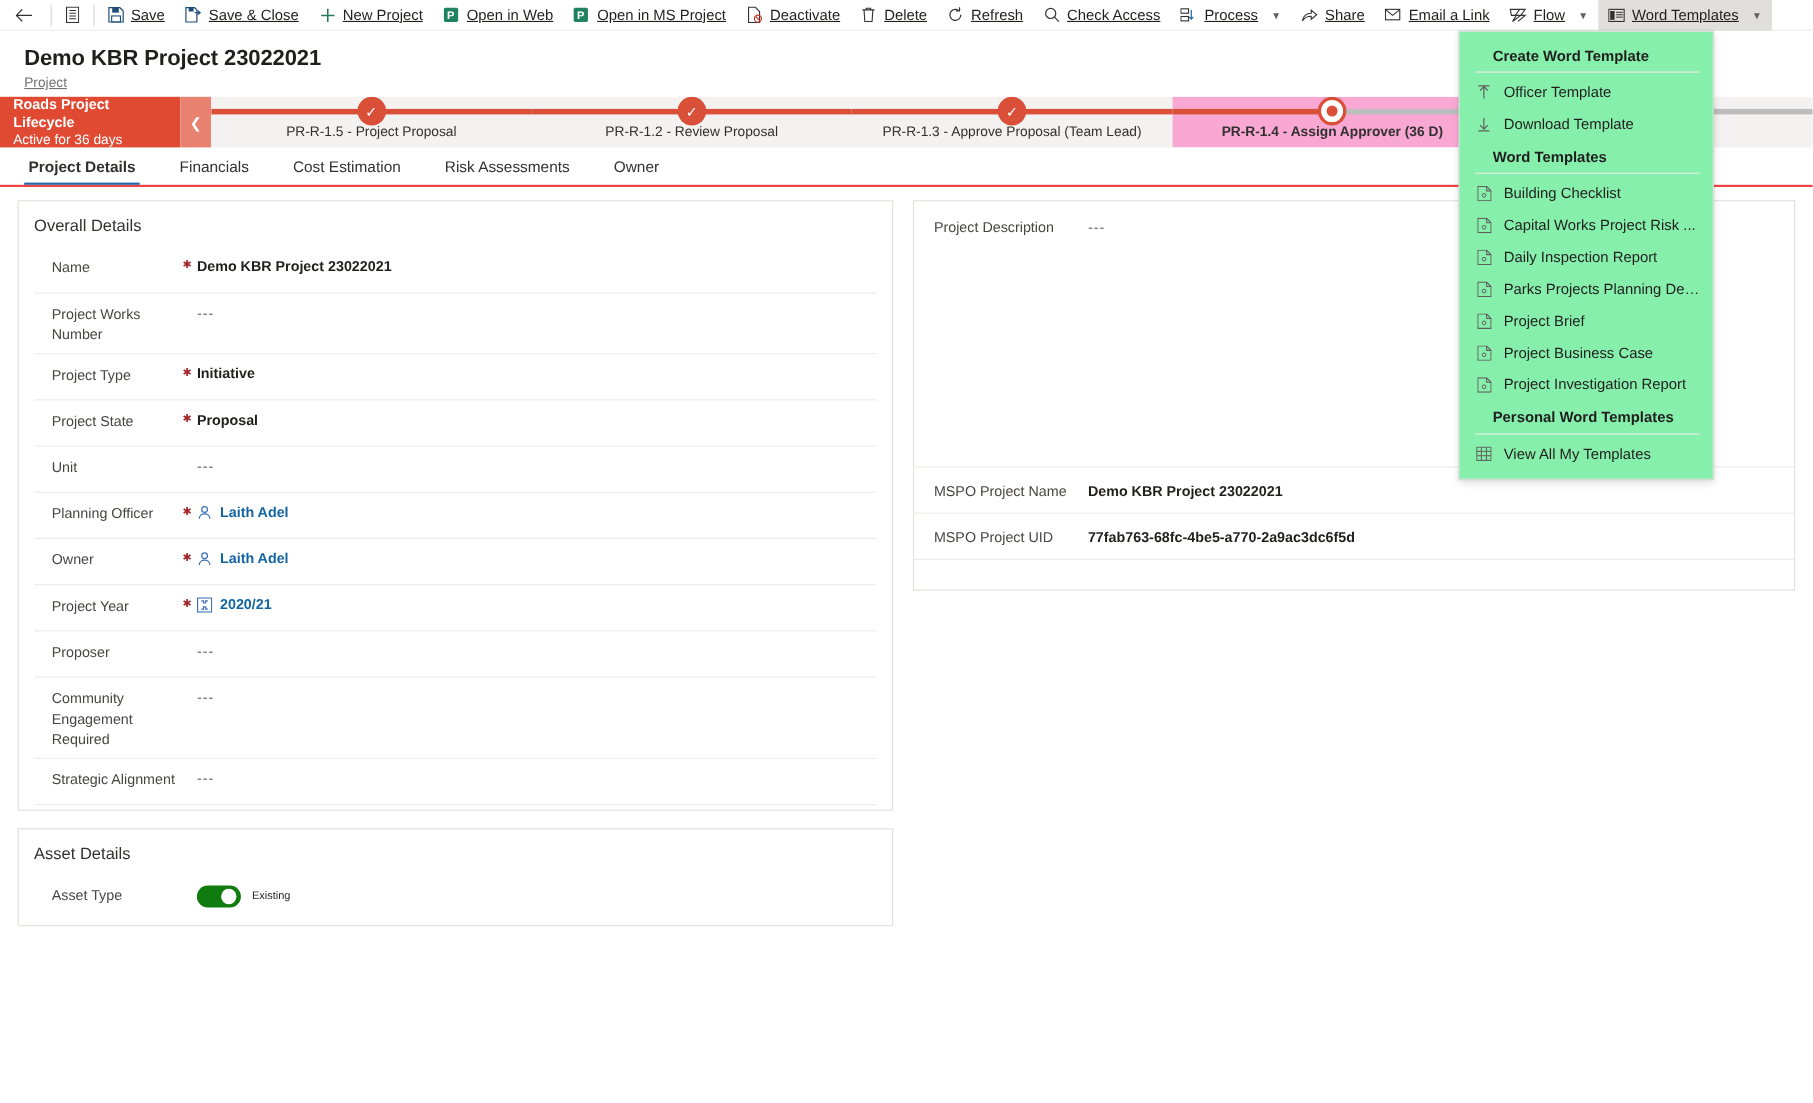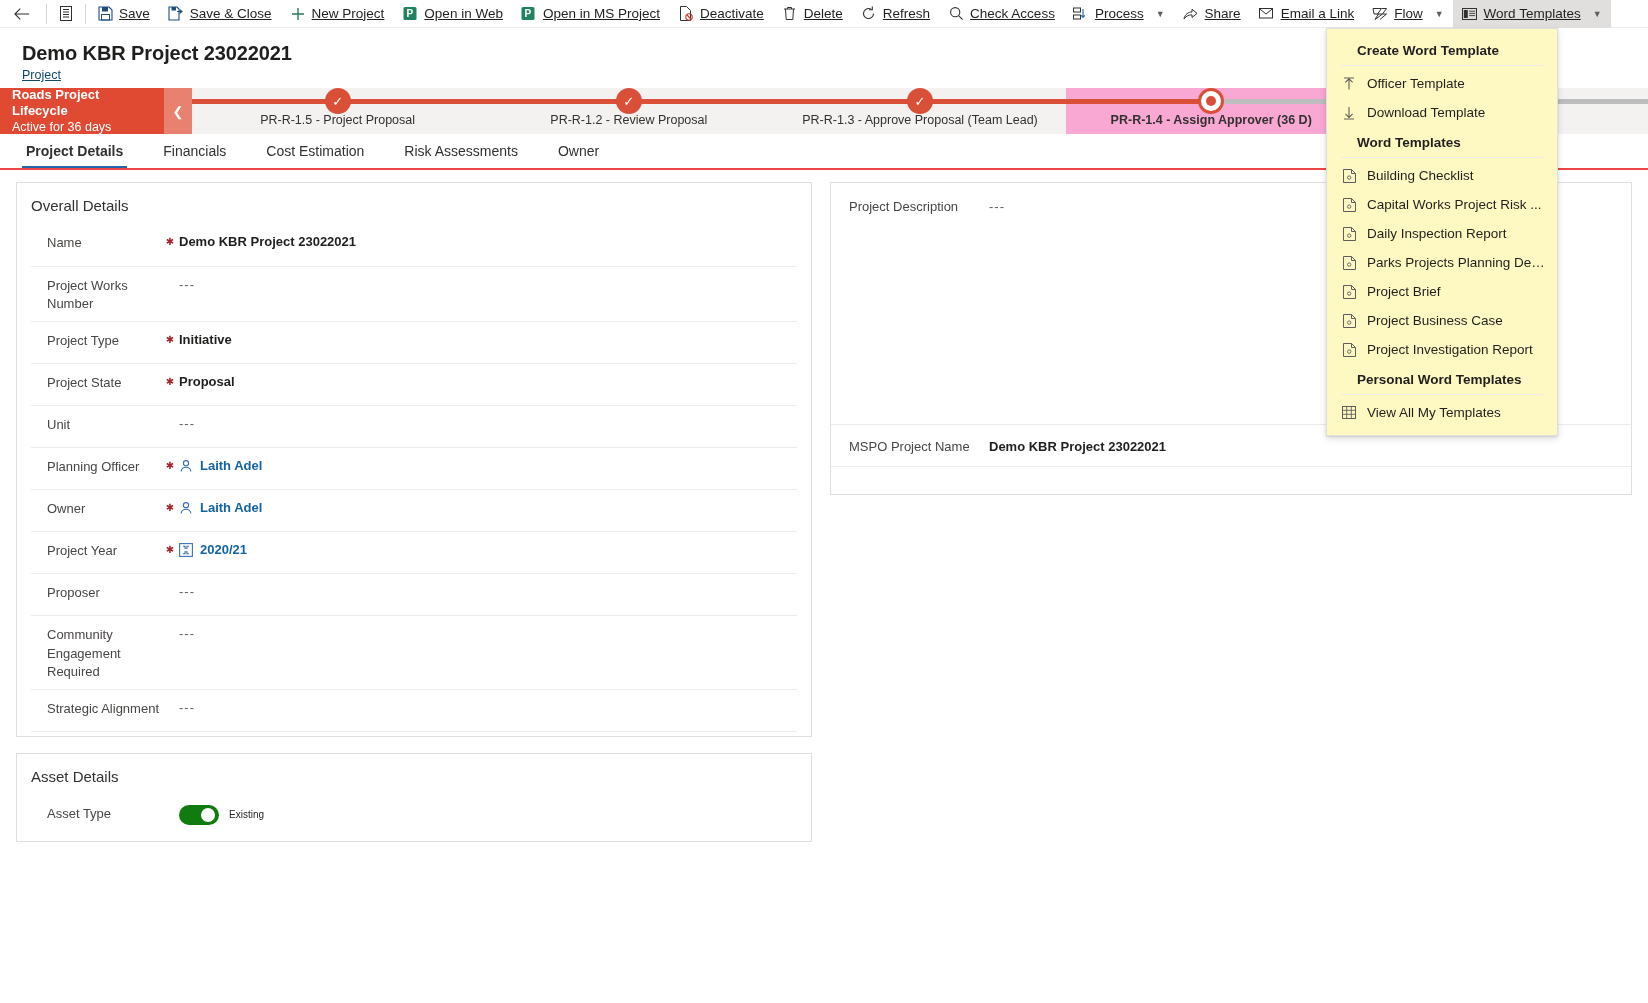--- a/index.html
+++ b/index.html
@@ -36,21 +36,21 @@
   .ico svg { display: block; }
 
   
   .pagehead {
     display: flex; align-items: flex-start;
     padding: 14px 22px 6px 22px;
     position: relative;
   }
   .title-block { flex: 0 0 auto; }
   .page-title { font-size: 20px; font-weight: 600; color: #201f1e; letter-spacing: -0.1px; }
-  .page-sub { font-size: 12.5px; color: #0c4a6e; margin-top: 3px; text-decoration: underline; }
+  .page-sub { font-size: 12.5px; color: #737373; margin-top: 3px; text-decoration: underline; }
   .head-stats { margin-left: auto; display: flex; align-items: flex-start; padding-top: 6px; }
   .stat { padding: 0 18px; border-left: 1px solid #edebe9; min-width: 110px; }
   .stat:first-child { border-left: none; }
   .stat-val { font-size: 13px; color: #605e5c; letter-spacing: 1px; }
   .stat-lbl { font-size: 12px; color: #605e5c; margin-top: 5px; white-space: nowrap; }
 
   
   .bpf { display: flex; height: 46px; align-items: stretch; }
   .bpf-head {
     background: #e04a33; color: #fff;
@@ -151,21 +151,21 @@
   .rp-row { display: flex; align-items: flex-start; padding: 14px 0 12px 0; border-top: 1px solid #edebe9; }
   .rp-row.first { border-top: none; padding-top: 16px; }
   .rp-lbl { width: 158px; flex: 0 0 158px; font-size: 13px; color: #484644; padding-left: 18px; }
   .rp-val { flex: 1; font-size: 13px; font-weight: 700; color: #201f1e; }
   .rp-val.empty { color: #605e5c; font-weight: 400; letter-spacing: 1px; }
   .rp-spacer { height: 198px; }
 
   
   .menu {
     position: absolute; top: 28px; left: 1326px; width: 232px;
-    background: #fef9c3; border: 1px solid #e1dfdd;
+    background: #86efac; border: 1px solid #e1dfdd;
     box-shadow: 0 3.2px 7.2px rgba(0,0,0,.13), 0 .6px 1.8px rgba(0,0,0,.11);
     padding: 6px 0 8px 0; z-index: 50; font-size: 13.5px;
   }
   .menu-header {
     font-size: 13.5px; font-weight: 600; color: #201f1e;
     padding: 8px 12px 7px 16px;
     border-bottom: 1px solid #edebe9; margin: 0 12px 3px 14px;
   }
   .menu-item {
     display: flex; align-items: center; gap: 10px;
@@ -537,20 +537,24 @@
     <div class="section">
       <div class="rp-row first">
         <div class="rp-lbl">Project Description</div>
         <div class="rp-val empty">---</div>
       </div>
       <div class="rp-spacer"></div>
       <div class="rp-row">
         <div class="rp-lbl">MSPO Project Name</div>
         <div class="rp-val">Demo KBR Project 23022021</div>
       </div>
+      <div class="rp-row">
+        <div class="rp-lbl">MSPO Project UID</div>
+        <div class="rp-val">77fab763-68fc-4be5-a770-2a9ac3dc6f5d</div>
+      </div>
       <div class="rp-row" style="padding:0;height:28px"></div>
     </div>
   </div>
 </div>
 
 <div class="menu">
   <div class="menu-header">Create Word Template</div>
 
   <div class="menu-item">
     <span class="mi-ico">

